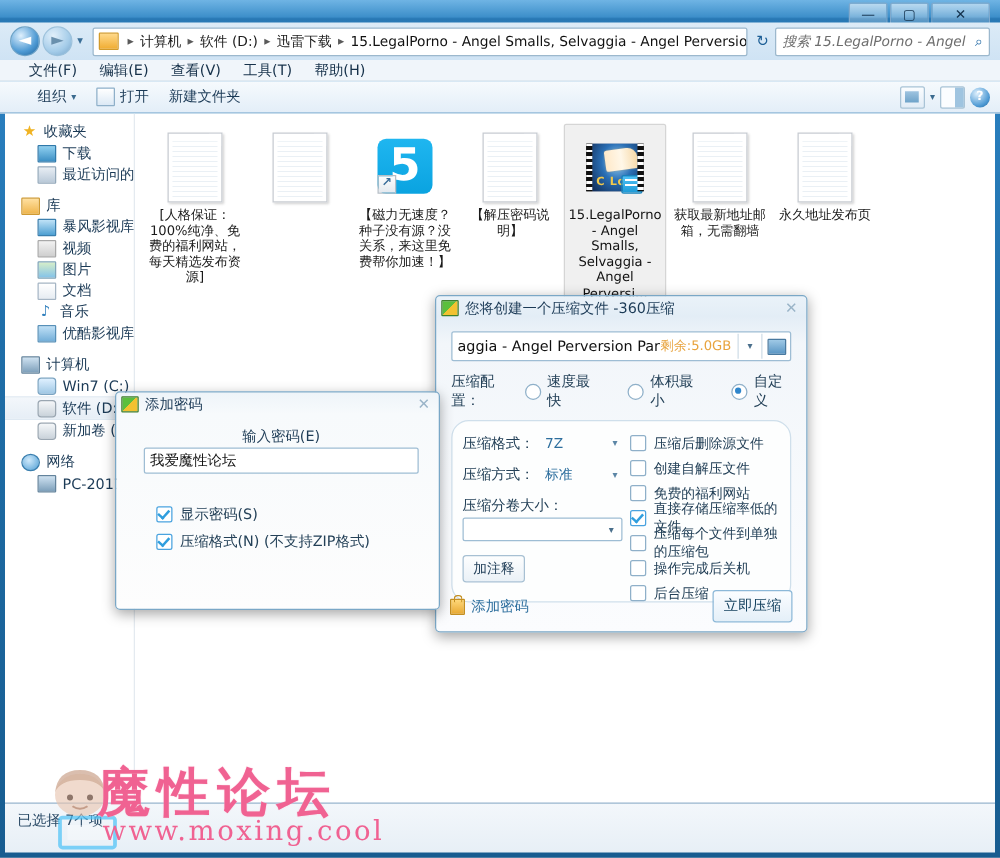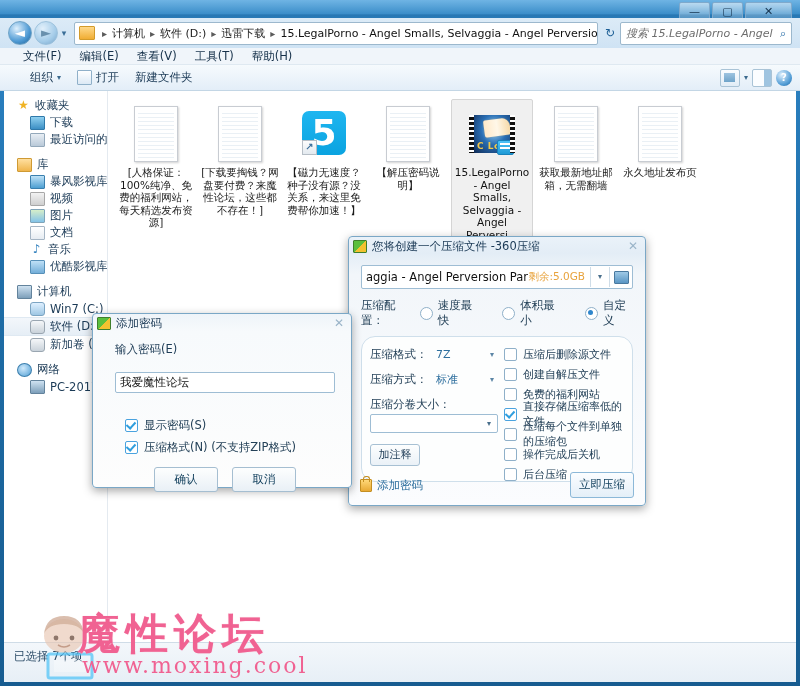--- a/index.html
+++ b/index.html
@@ -313,21 +313,21 @@
   }
   #btn-compress{
     margin-left:auto;width:62px;height:24px;border:1px solid #8cb8d8;border-radius:3px;
     background:linear-gradient(180deg,#fbfdff,#e4eff8);
     font-size:11.5px;color:#15425f;text-align:center;line-height:23px;
   }
   
   #dlgpass{left:92px;top:313px;width:260px;height:175px;}
   #dlgpass .dlg-frame{background:linear-gradient(180deg,#eef4f9 0%,#f7fafc 10%,#fdfdfd 100%);}
   #dlgpass .dlg-body{padding:10px 16px 0 22px;}
-  #pass-label{font-size:11.5px;color:#1f3d57;margin-bottom:15px;}
+  #pass-label{font-size:11.5px;color:#1f3d57;margin-bottom:1px;text-align:center;}
   #pass-input{
     height:19px;border:1px solid #9ebdd4;border-radius:2px;background:#fff;
     display:flex;align-items:center;padding-left:4px;font-size:11.5px;color:#111;
   }
   #pass-checks{margin-top:24px;padding-left:10px;}
   #pass-checks .crow{font-size:11.5px;margin-bottom:6px;}
   #pass-btns{display:flex;justify-content:center;gap:14px;margin-top:12px;}
   .dlg-btn{
     width:62px;height:23px;border:1px solid #a5bed1;border-radius:3px;
     background:linear-gradient(180deg,#fdfefe,#e9f0f6);
@@ -491,21 +491,20 @@
           </div>
           <div class="fname">[人格保证：100%纯净、免费的福利网站，每天精选发布资源]</div>
         </div>
 
         <div class="file">
           <div class="fthumb">
             <div class="doc-thumb">
                 <div class="doc-lines"></div>
               </div>
           </div>
-          <div class="fname">[下载要掏钱？网盘要付费？来魔性论坛，这些都不存在！]</div>
         </div>
 
         <div class="file">
           <div class="fthumb">
             <div class="t-5">5<span class="shortcut">↗</span></div>
           </div>
           <div class="fname">【磁力无速度？种子没有源？没关系，来这里免费帮你加速！】</div>
         </div>
 
         <div class="file">
@@ -673,24 +672,20 @@
           <div class="crow">
             <span class="cbox on"></span>
             <span>显示密码(S)</span>
           </div>
           <div class="crow">
             <span class="cbox on"></span>
             <span>压缩格式(N) (不支持ZIP格式)</span>
           </div>
         </div>
 
-        <div id="pass-btns">
-          <span class="dlg-btn">确认</span>
-          <span class="dlg-btn">取消</span>
-        </div>
       </div>
     </div>
   </div>
 
   <div id="watermark">
     <svg id="wm-girl" viewBox="0 0 74 66">
       <ellipse cx="30" cy="22" rx="20" ry="17" fill="#e8c6b0" opacity=".75"></ellipse>
       <path d="M10 20 Q12 2 30 2 Q48 2 50 20 Q46 10 30 10 Q14 10 10 20Z" fill="#c9a088" opacity=".8"></path>
       <circle cx="22" cy="24" r="2.4" fill="#5c4033" opacity=".8"></circle>
       <circle cx="38" cy="24" r="2.4" fill="#5c4033" opacity=".8"></circle>

